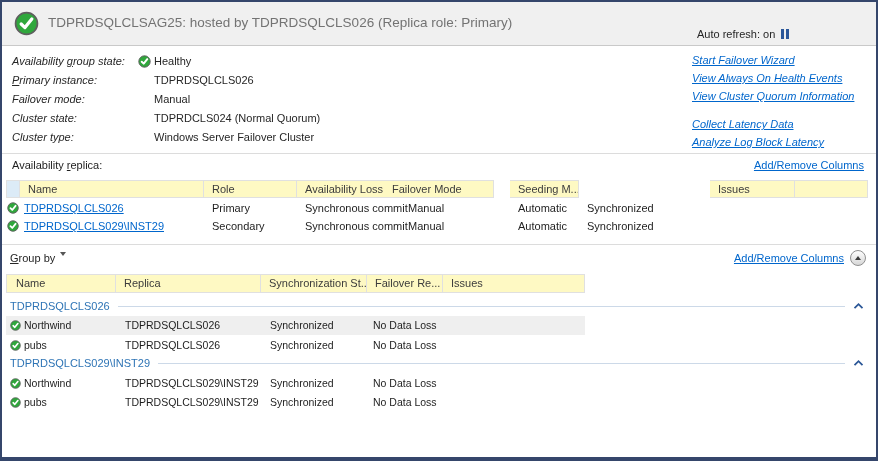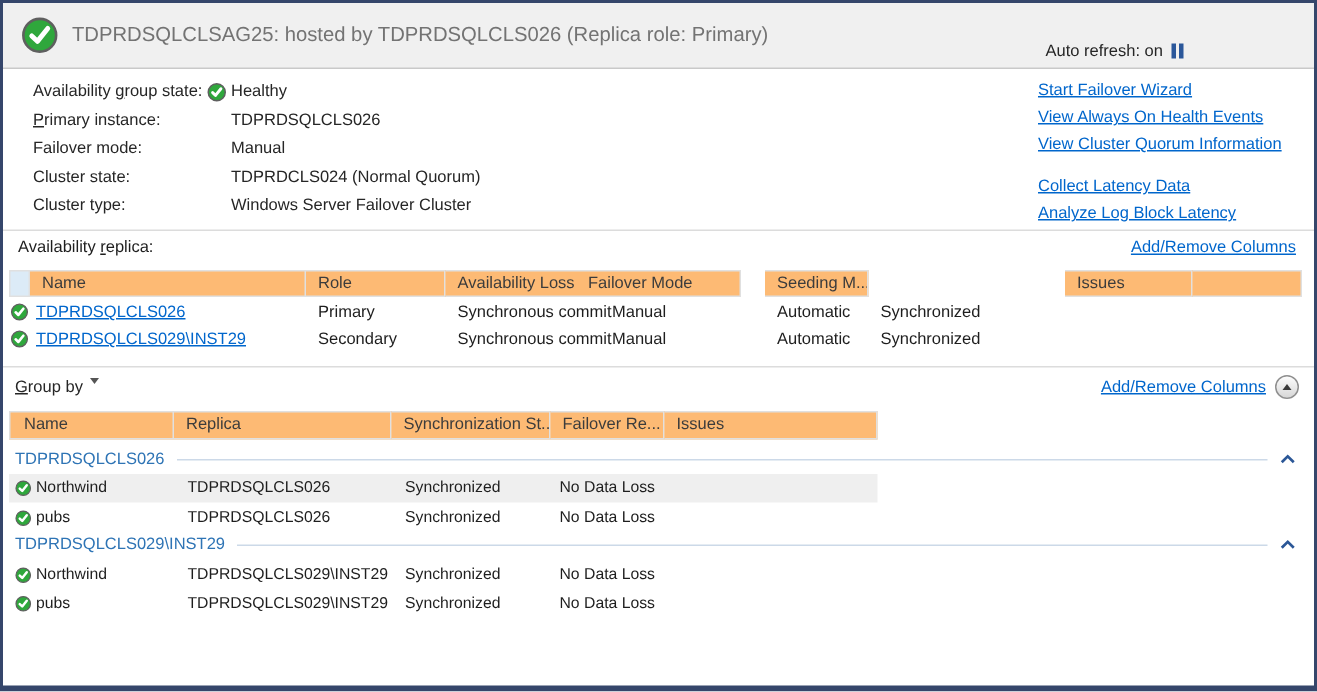--- a/index.html
+++ b/index.html
@@ -11,29 +11,29 @@
     font-size:11px;
   }
   .abs { position:absolute; }
   
   .titlebar { left:0; top:0; right:0; height:44px; background:#f0f0f0; border-bottom:1px solid #c9c9c9; }
   .title-text { left:46px; top:13px; font-size:13.5px; color:#737373; white-space:nowrap; }
   .autorefresh { left:695px; top:26px; display:flex; align-items:center; gap:6px; font-size:11px; color:#262626; }
   .pausebtn { display:inline-flex; gap:2px; cursor:pointer; }
   .pausebtn i { display:block; width:3px; height:10px; background:#2b579a; }
   
-  .sum-label { left:20px; white-space:nowrap; color:#262626; }
+  .sum-label { left:10px; white-space:nowrap; color:#262626;font-style:italic; }
   .sum-value { left:152px; white-space:nowrap; color:#262626; }
   .mnemonic { text-decoration:underline; }
   .link { color:#0066cc; text-decoration:underline; white-space:nowrap; cursor:pointer; }
-  .links-col { left:690px; }
+  .links-col { left:690px;font-style:italic; }
   .divider { left:0; right:0; height:1px; background:#dcdcdc; }
   
   .th-row { height:18px; }
-  .th-cell { position:absolute; top:0; height:100%; background:#fdba74; border:1px solid #e0e0e0; border-left:none;
+  .th-cell { position:absolute; top:0; height:100%; background:#fef9c3; border:1px solid #e0e0e0; border-left:none;
              color:#3c3c3c; padding:2px 0 0 8px; white-space:nowrap; overflow:hidden; }
   .th-first { border-left:1px solid #e0e0e0; }
   .cell { position:absolute; top:0; height:100%; padding-top:3px; white-space:nowrap; overflow:hidden; color:#1e1e1e; }
   .row { height:18px; }
   .replica-link { color:#0066cc; text-decoration:underline; cursor:pointer; }
   
   .groupby { left:8px; top:250px; display:flex; align-items:flex-start; gap:5px; cursor:pointer; color:#262626; }
   .caret-down { width:0; height:0; border-left:3.5px solid transparent; border-right:3.5px solid transparent; border-top:4px solid #555; }
   .addremove-wrap { right:10px; top:248px; display:flex; align-items:center; gap:6px; }
   .circle-btn { width:16px; height:16px; border-radius:50%; border:1px solid #8f8f8f;

